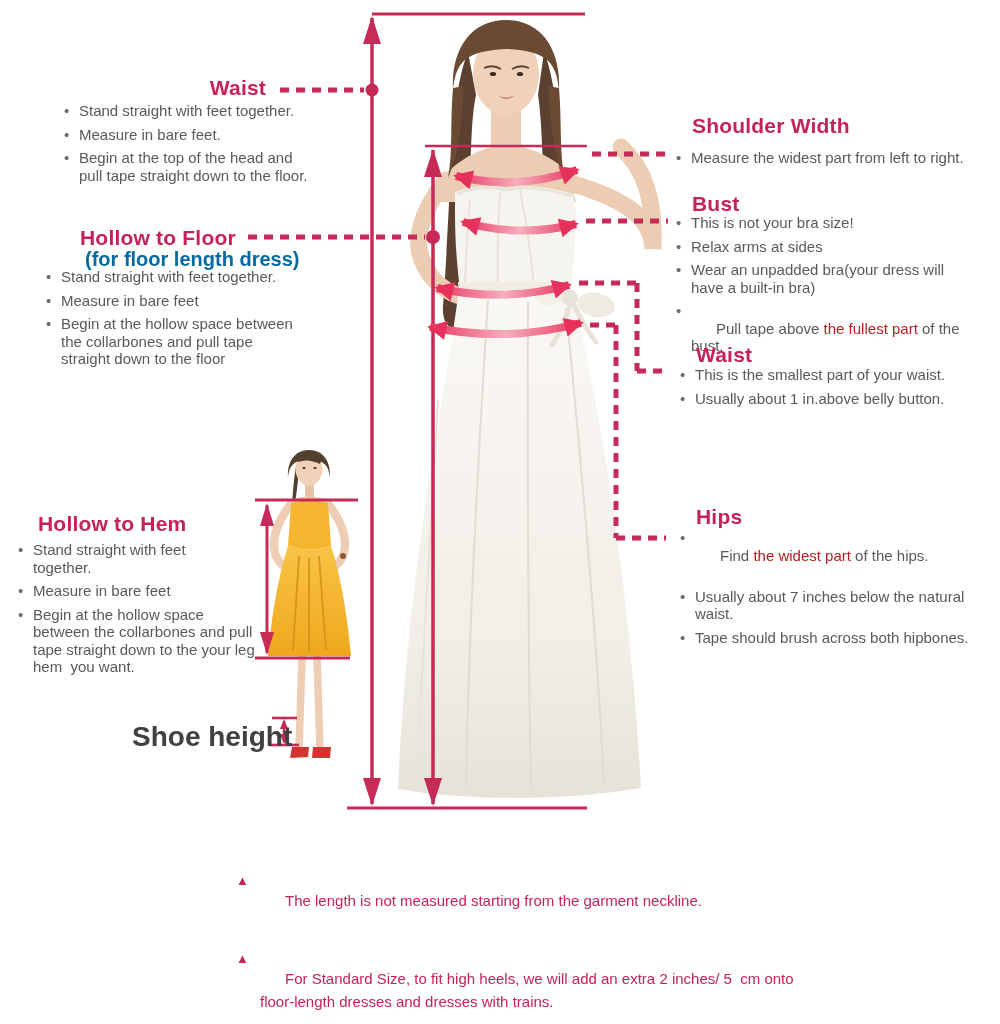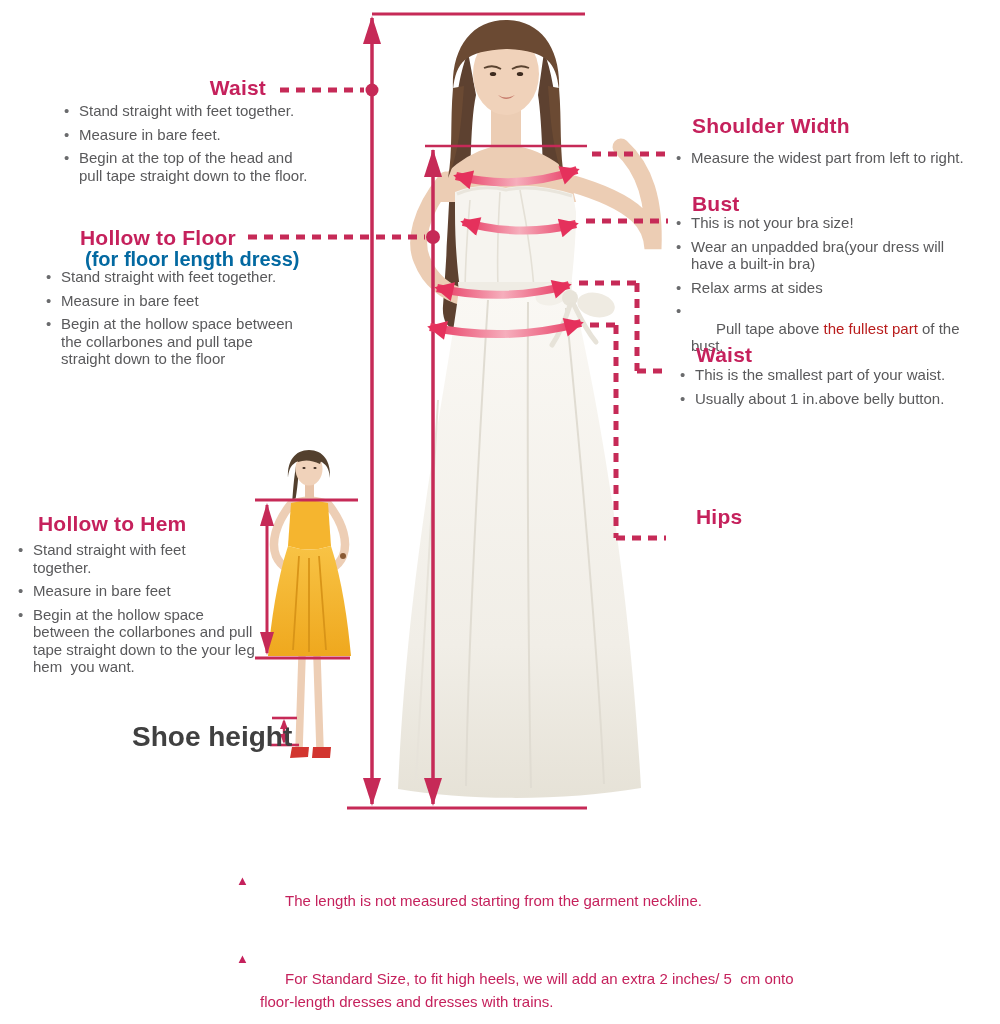--- a/index.html
+++ b/index.html
@@ -191,35 +191,43 @@
   <div class="abs shoe-title" style="left:132px;top:721px;">Shoe height</div>
 
   <div class="abs sec-title" style="left:692px;top:114px;">Shoulder Width</div>
   <ul class="blist abs" style="left:674px;top:149px;width:318px;">
     <li>Measure the widest part from left to right.</li>
   </ul>
 
   <div class="abs sec-title" style="left:692px;top:192px;">Bust</div>
   <ul class="blist abs" style="left:674px;top:214px;width:320px;">
     <li>This is not your bra size!</li>
+    <li>Relax arms at sides</li>
     <li>Wear an unpadded bra(your dress will
 have a built-in bra)</li>
-    <li>Relax arms at sides</li>
     <li>
       <span>Pull tape above </span><span class="em">the fullest part</span><span> of the bust.</span>
     </li>
   </ul>
 
   <div class="abs sec-title" style="left:696px;top:343px;">Waist</div>
   <ul class="blist abs" style="left:678px;top:366px;width:315px;">
     <li>This is the smallest part of your waist.</li>
     <li>Usually about 1 in.above belly button.</li>
   </ul>
 
   <div class="abs sec-title" style="left:696px;top:505px;">Hips</div>
+  <ul class="blist abs" style="left:678px;top:529px;width:318px;">
+    <li>
+      <span>Find </span><span class="em">the widest part</span><span> of the hips.</span>
+    </li>
+    <li>Usually about 7 inches below the natural
+waist.</li>
+    <li>Tape should brush across both hipbones.</li>
+  </ul>
 
   <div class="notes">
     <div class="note">
       <span class="tri">▲</span><span>The length is not measured starting from the garment neckline.</span>
     </div>
     <div class="note">
       <span class="tri">▲</span><span>For Standard Size, to fit high heels, we will add an extra 2 inches/ 5  cm onto
 floor-length dresses and dresses with trains.</span>
     </div>
 

